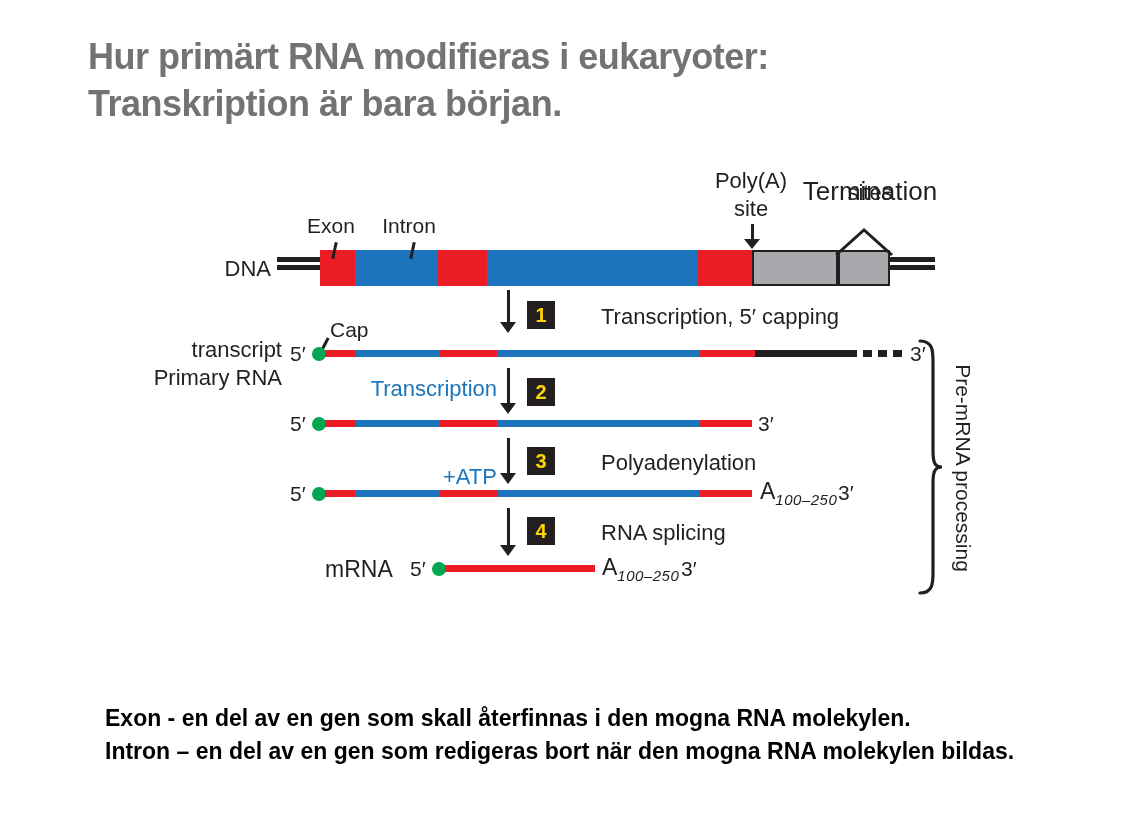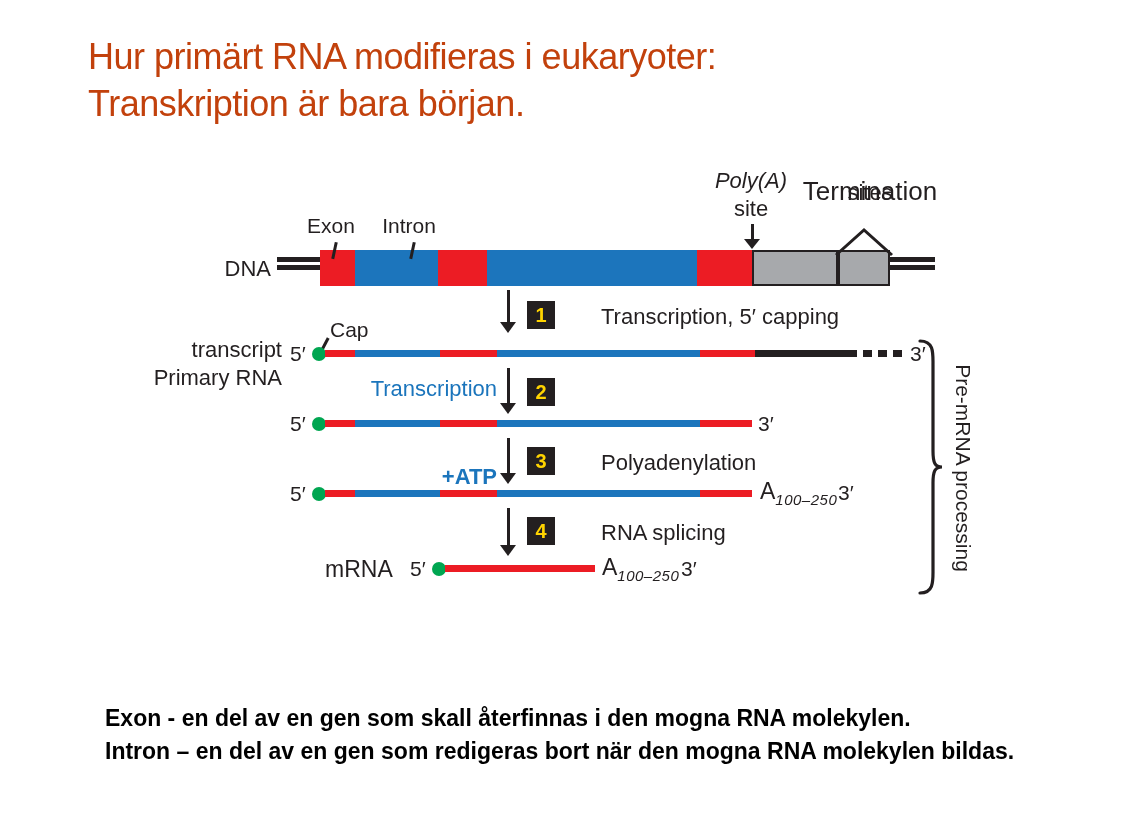--- a/index.html
+++ b/index.html
@@ -1,21 +1,21 @@
 <!DOCTYPE html>
 <html style="--exon-red: #EC1C24; --intron-blue: #1C75BC; --downstream-gray: #A7A9AC; --cap-green: #00A651; --step-box-bg: #231F20; --step-number-yellow: #FFD400; --enzyme-blue: #1B75BC; --text-dark: #231F20;"><head>
 <meta charset="utf-8">
 <style>
   * { margin:0; padding:0; box-sizing:border-box; }
   html,body { width:1140px; height:824px; background:#ffffff; overflow:hidden;
               font-family:"Liberation Sans", sans-serif; color:#231F20; }
   .page { position:relative; width:1140px; height:824px; background:#fff; }
 
-  .title { position:absolute; left:88px; top:34px; font-size:36px; font-weight:400;
-           line-height:1.3; letter-spacing:-0.5px; color:#c2410c; }
+  .title { position:absolute; left:88px; top:34px; font-size:36px; font-weight:700;
+           line-height:1.3; letter-spacing:-0.5px; color:#737373; }
 
   .abs { position:absolute; }
   .lbl { font-size:21px; color:#231F20; white-space:nowrap; }
   .lbl-c { text-align:center; }
   .lbl-r { text-align:right; }
   .blue-lbl { color:var(--enzyme-blue,#1B75BC); }
 
   
   .strand { display:flex; align-items:stretch; height:7px; }
   .dna-bar { display:flex; align-items:stretch; height:36px; }
@@ -73,21 +73,21 @@
       <span class="seg seg-exon" style="width: 55px;"></span>
       <span class="seg seg-gray" style="width: 86px;"></span>
       <span class="seg seg-gray" style="width: 52px;"></span>
     </div>
 
   <div class="abs lbl lbl-c" style="left:300px; top:214px; width:62px;">Exon</div>
   <div class="abs lbl lbl-c" style="left:370px; top:214px; width:78px;">Intron</div>
   <div class="abs tick" style="left:333px; top:242px; height:17px;"></div>
   <div class="abs tick" style="left:411px; top:242px; height:17px;"></div>
 
-  <div class="abs lbl lbl-c" style="left:700px; top:168px; width:102px; font-size:22px;font-style:italic;">Poly(A)</div>
+  <div class="abs lbl lbl-c" style="left:700px; top:168px; width:102px; font-size:22px;">Poly(A)</div>
   <div class="abs lbl lbl-c" style="left:700px; top:196px; width:102px; font-size:22px;">site</div>
 
   <div class="abs lbl lbl-c" style="left:799px; top:176px; width:142px; font-size:26px;">Termination</div>
   <div class="abs lbl lbl-c" style="left:799px; top:180px; width:142px; font-size:22px;">sites</div>
 
   <div class="abs v-arrow" style="left:744px; top:224px; height:25px;">
     <span class="shaft" style="left:6.5px;"></span>
       <span class="head" style="border-left-width:8px;border-right-width:8px;border-top-width:10px;"></span>
   </div>
 
@@ -136,21 +136,21 @@
   <div class="abs cap-dot" style="left:312px; top:417px;"></div>
   <div class="abs strand" style="left:325px; top:420px;">
       <span class="seg seg-exon" style="width: 30px;"></span>
       <span class="seg seg-intron" style="width: 85px;"></span>
       <span class="seg seg-exon" style="width: 57px;"></span>
       <span class="seg seg-intron" style="width: 203px;"></span>
       <span class="seg seg-exon" style="width: 52px;"></span>
     </div>
   <div class="abs prime" style="left:758px; top:412px;">3′</div>
 
-  <div class="abs lbl lbl-r blue-lbl" style="left:240px; top:464px; width:257px; font-size:22px;font-weight:bold;">+ATP</div>
+  <div class="abs lbl lbl-r blue-lbl" style="left:240px; top:464px; width:257px; font-size:22px;">+ATP</div>
   <div class="abs v-arrow" style="left:500px; top:438px; height:46px;">
     <span class="shaft"></span>
       <span class="head"></span>
   </div>
   <div class="abs step-box" style="left:527px; top:447px;">
     <span>3</span>
   </div>
   <div class="abs step-label" style="left:565px; top:450px;">Polyadenylation</div>
 
   <div class="abs prime" style="left:290px; top:482px;">5′</div>

